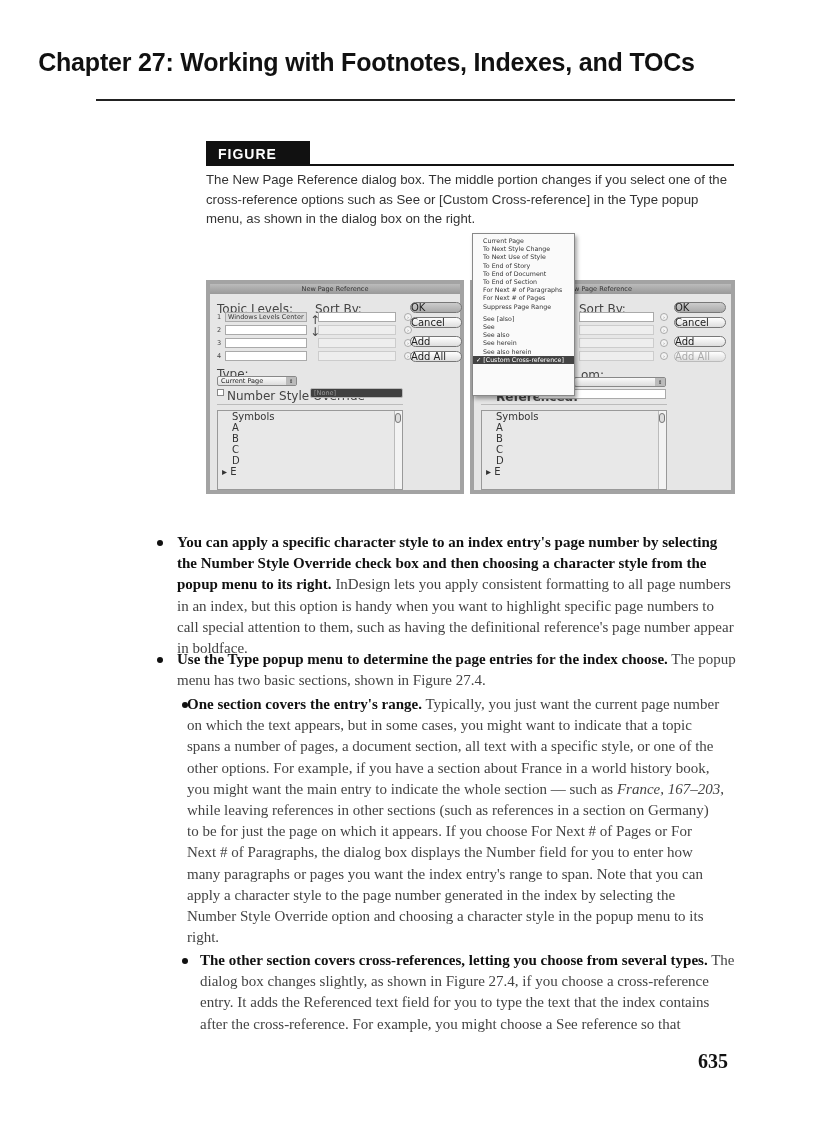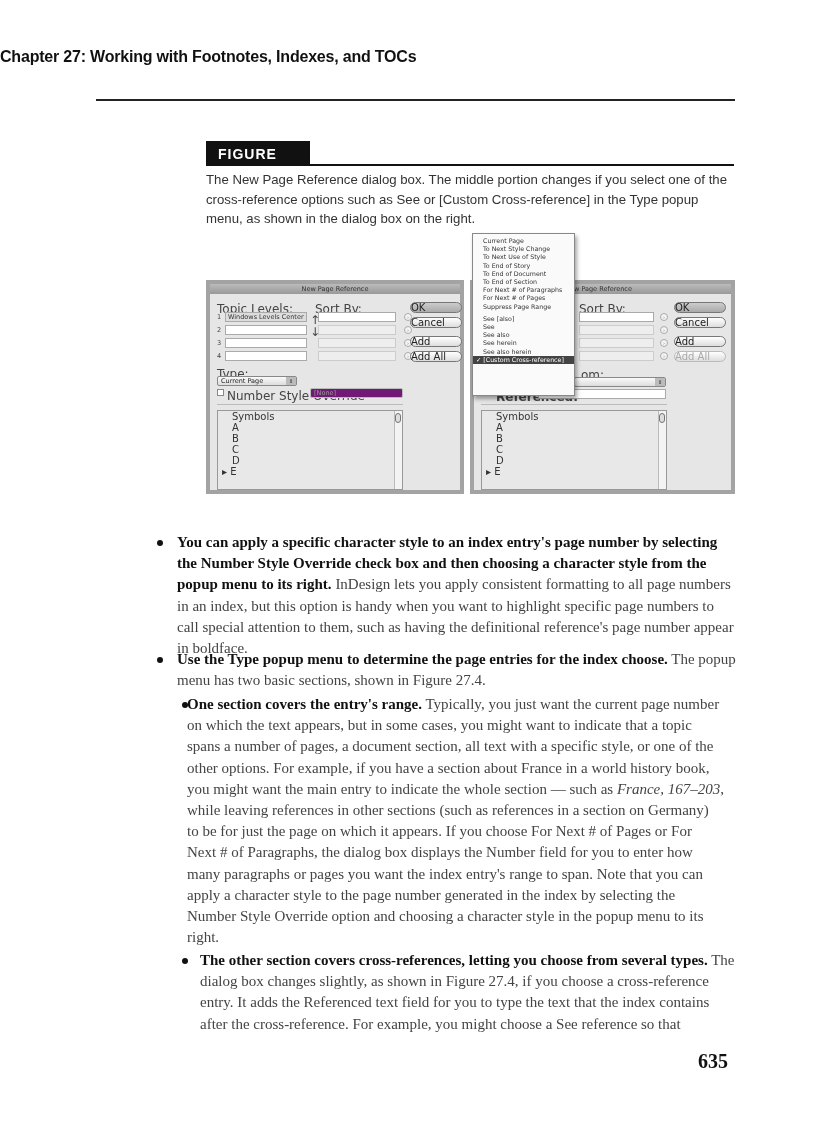--- a/index.html
+++ b/index.html
@@ -1,22 +1,22 @@
 <!DOCTYPE html>
 <html><head>
 <meta charset="utf-8">
 <style>
   * { box-sizing: border-box; margin: 0; padding: 0; }
   html, body { width: 816px; height: 1123px; background: #fff; overflow: hidden; }
   body { position: relative; font-family: "Liberation Serif", serif; color: #222; }
 
   .running-head {
     position: absolute; left: 0; top: 48px; width: 733px;
-    text-align: left; font-family: "Liberation Sans", sans-serif;
-    font-weight: bold; font-size: 16px; color: #111; letter-spacing: -0.2px;
+    text-align: center; font-family: "Liberation Sans", sans-serif;
+    font-weight: bold; font-size: 25px; color: #111; letter-spacing: -0.2px;
   }
   .head-rule { position: absolute; left: 96px; top: 99px; width: 639px; height: 2px; background: #222; }
 
   .fig-label {
     position: absolute; left: 206px; top: 141px; height: 25px; width: 104px;
     background: #111; color: #fff; font-family: "Liberation Sans", sans-serif;
     font-weight: bold; font-size: 14px; letter-spacing: 1px; padding: 5px 0 4px 12px;
   }
   .fig-rule { position: absolute; left: 206px; top: 164px; width: 528px; height: 2px; background: #111; }
   .fig-caption {
@@ -115,21 +115,21 @@
   <div class="btn" style="left:200px;top:52px">Add</div>
   <div class="btn" style="left:200px;top:67px">Add All</div>
 
   <div class="lbl" style="left:7px;top:83px">Type:</div>
   <div class="select" style="left:7px;top:92px;width:80px">
     <span>Current Page</span>
     <span class="arr">⇕</span>
   </div>
   <div class="check" style="left:7px;top:105px"></div>
   <div class="lbl" style="left:17px;top:105px">Number Style Override</div>
-  <div class="select" style="left:100px;top:104px;width:93px;background:#701a75;color:#999;border-color:#bbb">
+  <div class="select" style="left:100px;top:104px;width:93px;background:#404040;color:#999;border-color:#bbb">
     <span>[None]</span>
   </div>
   <div class="sep" style="left:7px;top:120px;width:186px"></div>
 
   <div class="listbox" style="left:7px;top:126px;width:186px;height:80px">
     <div class="item">Symbols</div>
     <div class="item">A</div>
     <div class="item">B</div>
     <div class="item">C</div>
     <div class="item">D</div>

